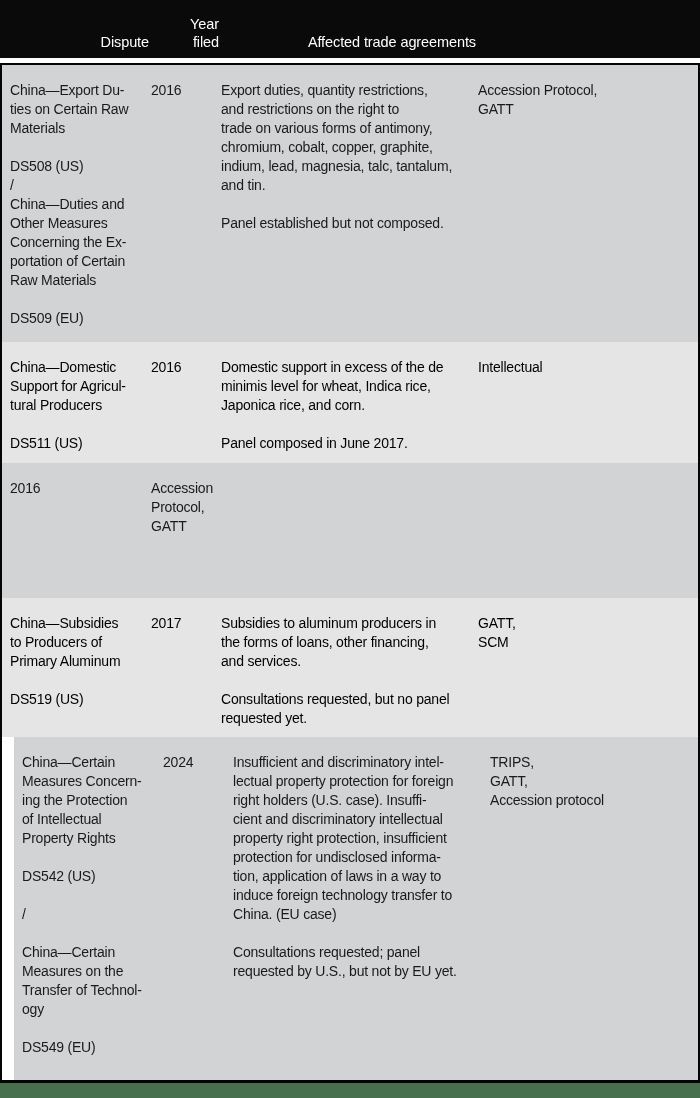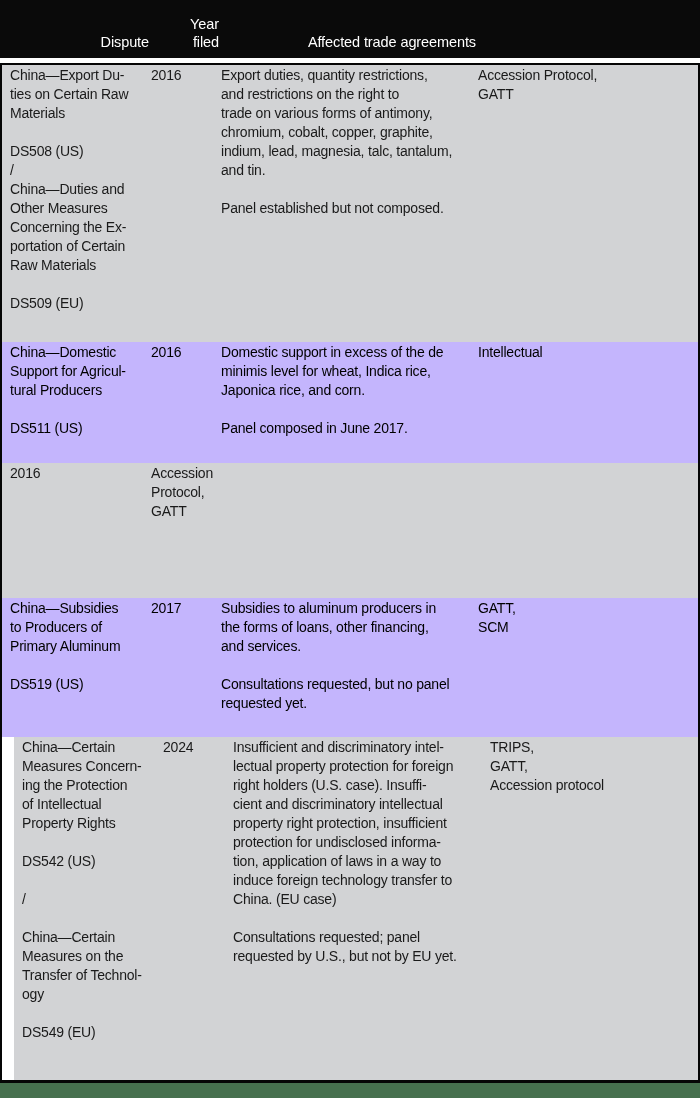--- a/index.html
+++ b/index.html
@@ -30,32 +30,32 @@
     line-height: 18px;
     white-space: pre-line;
     letter-spacing: -0.1px;
   }
   .header-gap { height: 5px; background: #ffffff; }
   .table-body {
     border: 2px solid #050505;
     border-bottom-width: 3px;
   }
   .trow {
-    padding-top: 1px;
+    padding-top: 16px;
     padding-right: 6px;
   }
   .trow .cell {
     font-size: 14px;
     line-height: 19px;
     white-space: pre-line;
     letter-spacing: -0.2px;
     color: #1a1a1a;
   }
   .row-gray  { background: #d2d3d5; }
-  .row-green { background: #c4b5fd; }
+  .row-green { background: #e5e5e5; }
   .row-green .cell { color: #000000; }
   .r1 { min-height: 277px; }
   .r2 { min-height: 121px; }
   .r3 { min-height: 135px; }
   .r4 { min-height: 139px; }
   .r5 { min-height: 343px; margin-left: 12px; }
   .next-row-strip { height: 15px; background: #46704e; }
 </style>
 </head>
 <body>

